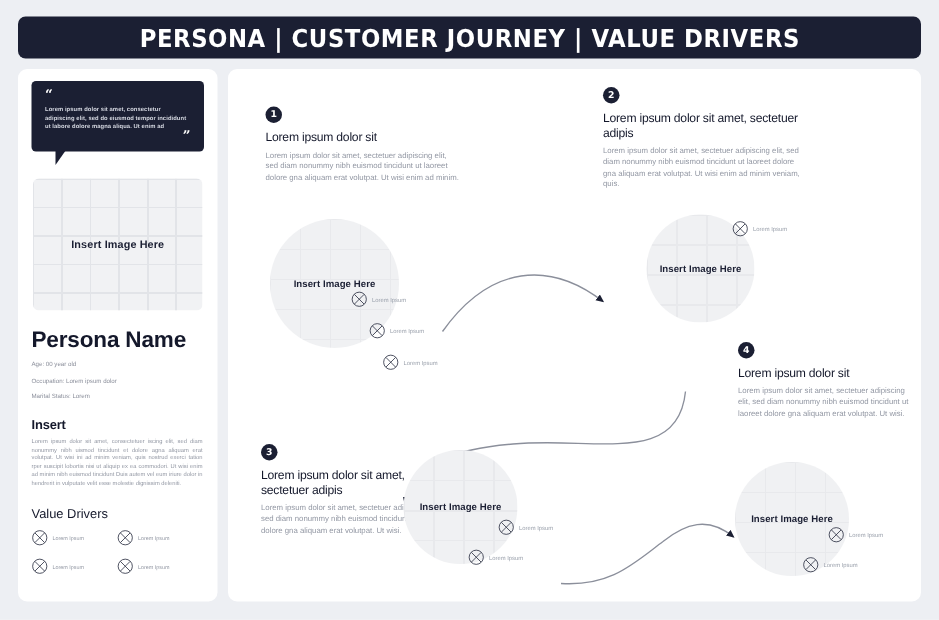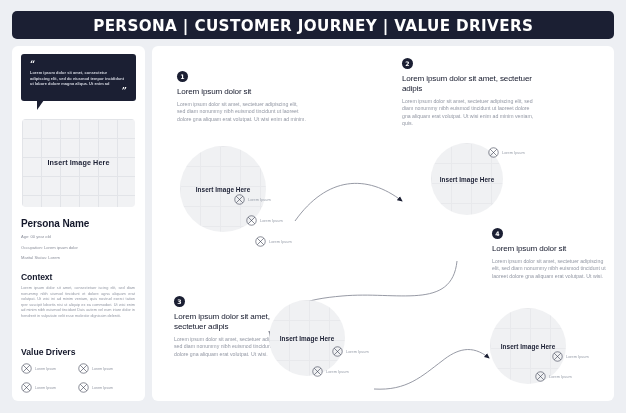--- a/index.html
+++ b/index.html
@@ -89,36 +89,36 @@
     border-radius: 4px;
     display: flex; align-items: center; justify-content: center;
   }
   .img-ph-label {
     font-size: 7.2px; font-weight: 700; color: #1b1f33;
     letter-spacing: 0.1px;
   }
 
   
   .persona-name {
-    margin-top: 11px; font-size: 10px; font-weight: 700; color: #14182b;
+    margin-top: 11px; font-size: 15px; font-weight: 700; color: #14182b;
     letter-spacing: -0.1px;
   }
   .persona-meta {
     font-size: 4.1px; color: #8b8f9b; margin-top: 5.5px; line-height: 5px;
   }
   .sec-title {
     margin-top: 12px; font-size: 8.6px; font-weight: 700; color: #14182b;
     letter-spacing: -0.1px;
   }
   .sec-body {
     margin-top: 4px; font-size: 3.85px; line-height: 5.5px;
     color: #9297a3; text-align: justify; width: 114px;
   }
   .drivers-title {
-    margin-top: 28px; font-size: 8.6px; font-weight: 700; color: #14182b;
+    margin-top: 12px; font-size: 8.6px; font-weight: 400; color: #14182b;
   }
   .drivers-grid {
     margin-top: 6px; display: grid;
     grid-template-columns: 57px 57px; row-gap: 8px;
   }
   .driver { display: flex; align-items: center; gap: 3px; }
   .driver-label { font-size: 3.6px; color: #9297a3; }
 
   
   .xc { display: block; }
@@ -181,21 +181,21 @@
 
     <div class="img-ph">
       <div class="img-ph-label">Insert Image Here</div>
     </div>
 
     <div class="persona-name">Persona Name</div>
     <div class="persona-meta">Age: 00 year old</div>
     <div class="persona-meta">Occupation: Lorem ipsum dolor</div>
     <div class="persona-meta">Marital Status: Lorem</div>
 
-    <div class="sec-title">Context</div>
+    <div class="sec-title">Insert</div>
     <div class="sec-body">Lorem ipsum dolor sit amet, consectetuer iscing elit, sed diam nonummy nibh uismod tincidunt et dolore agna aliquam erat volutpat. Ut wisi ini ad minim veniam, quis nostrud exerci tation rper suscipit lobortis nisi ut aliquip ex ea commodori. Ut wisi enim ad minim nibh euismod tincidunt Duis autem vel eum iriure dolor in hendrerit in vulputate velit esse molestie dignissim deleniti.</div>
 
     <div class="drivers-title">Value Drivers</div>
     <div class="drivers-grid">
       <div class="driver">
         <svg class="xc" width="11" height="11" viewBox="0 0 20 20">
           <circle cx="10" cy="10" r="8.6" fill="none" stroke="#2a2f42" stroke-width="1"></circle>
           <path d="M4.2 4.2 L15.8 15.8 M15.8 4.2 L4.2 15.8" stroke="#2a2f42" stroke-width="1"></path>
         </svg>
         <span class="driver-label">Lorem Ipsum</span>

